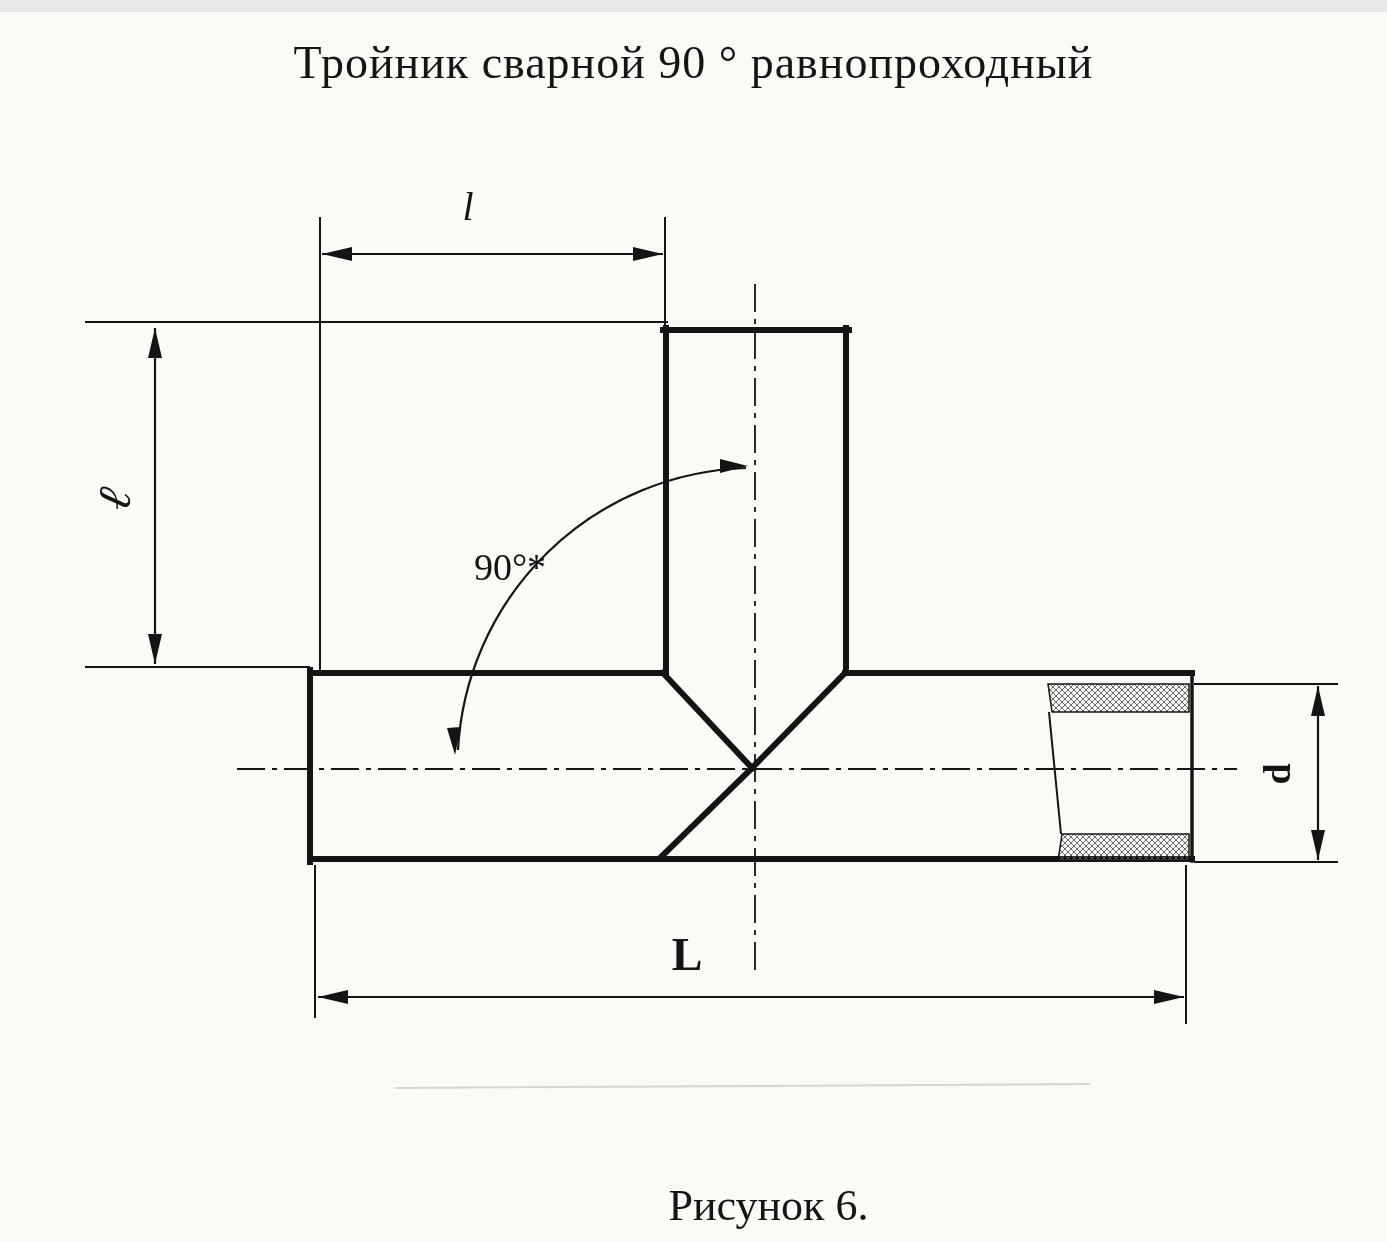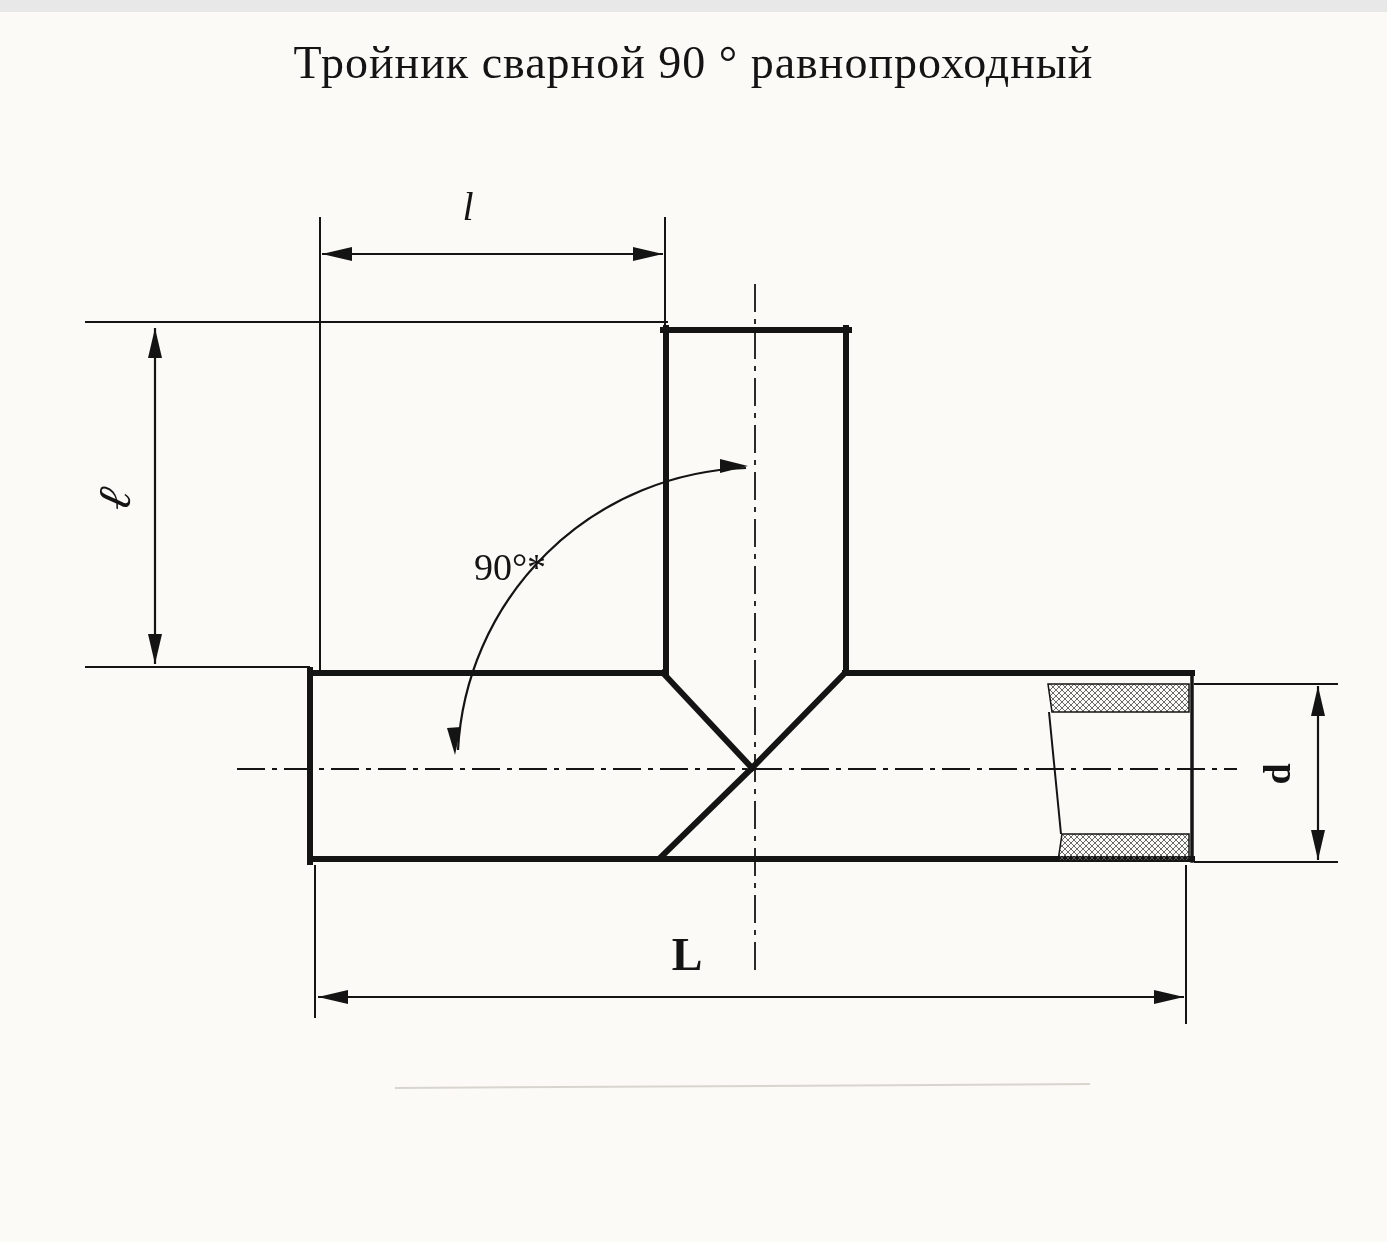--- a/index.html
+++ b/index.html
@@ -111,14 +111,15 @@
 
     <g>
       <text class="lbl italic" x="468" y="208" text-anchor="middle">l</text>
       <text class="lbl script" x="118" y="500" text-anchor="middle" transform="rotate(-75 118 488)">ℓ</text>
       <text class="lbl" x="510" y="568" text-anchor="middle">90°*</text>
       <text class="lbl bold" x="1290" y="762" text-anchor="middle" transform="rotate(-90 1290 762)">d</text>
       <text class="lbl bold big" x="687" y="958" text-anchor="middle">L</text>
     </g>
   </svg>
 
+  <div class="caption">Рисунок 6.</div>
 
 </div>
 
 </body></html>

